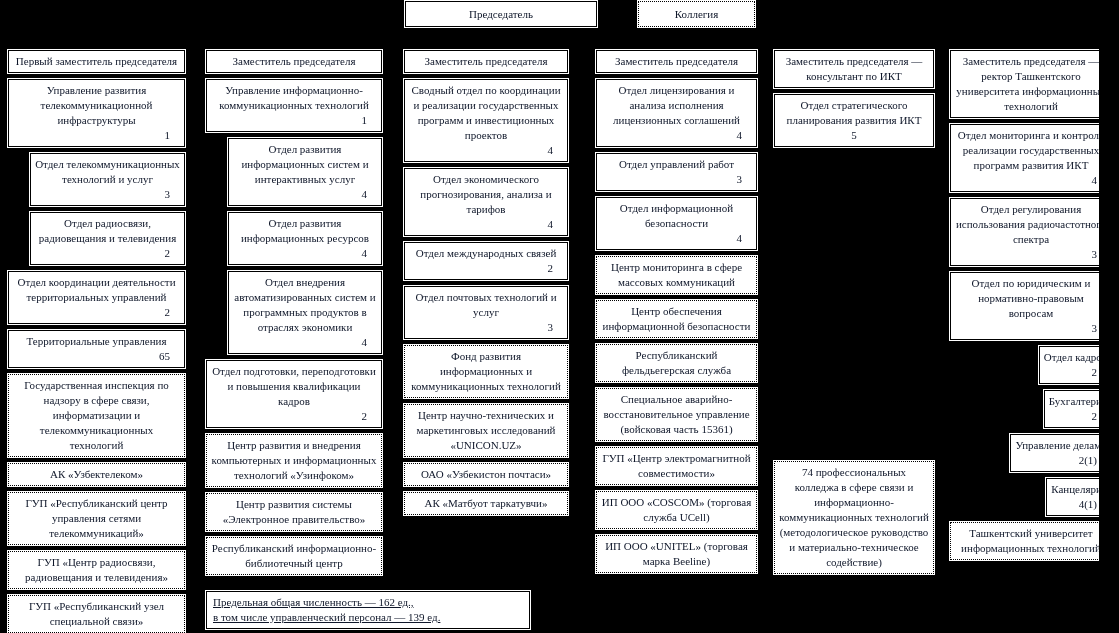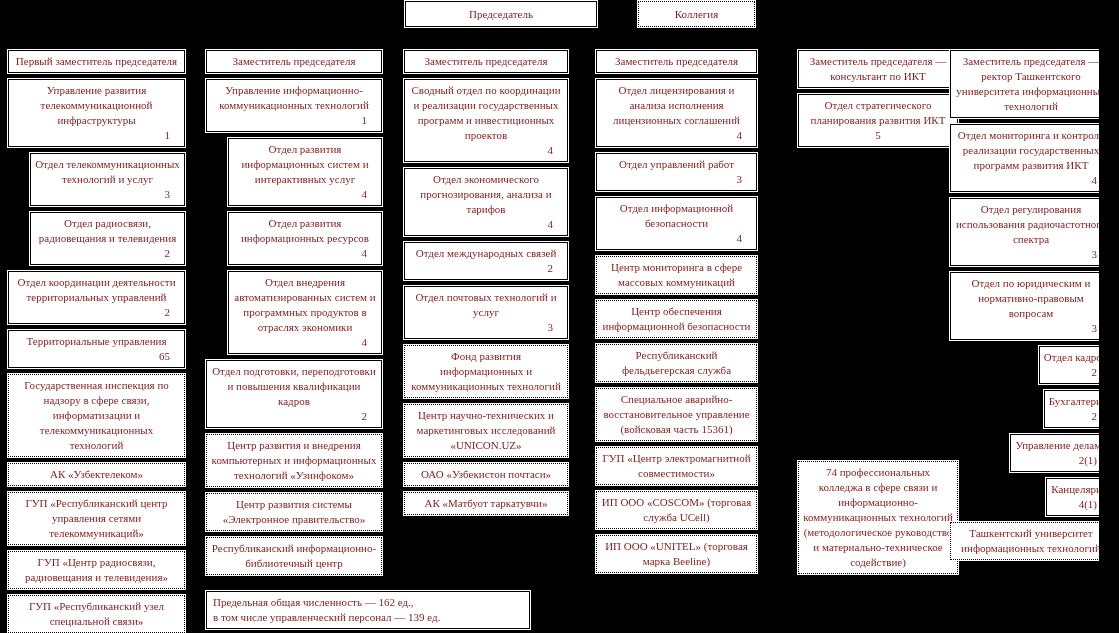--- a/index.html
+++ b/index.html
@@ -3,21 +3,21 @@
 <meta charset="utf-8">
 <style>
   html, body { margin: 0; padding: 0; background: #000; }
   .canvas {
     position: relative;
     width: 1099px;
     height: 633px;
     background: #000;
     overflow: hidden;
     font-family: "Liberation Serif", "DejaVu Serif", serif;
-    color: #7f1d1d;
+    color: #0f172a;
   }
   .box {
     box-sizing: border-box;
     background: #fff;
     border: 1px solid #000;
     outline: 1px solid #fff;
     text-align: center;
     font-size: 11px;
     line-height: 15px;
     padding: 3px 4px;
@@ -30,21 +30,21 @@
     position: absolute;
     top: 50px;
     display: flex;
     flex-direction: column;
     gap: 6px;
   }
   .col-0 { left: 8px;   width: 177px; }
   .col-1 { left: 206px; width: 176px; }
   .col-2 { left: 404px; width: 164px; }
   .col-3 { left: 596px; width: 161px; }
-  .col-4 { left: 798px; width: 160px; justify-content: space-between; }
+  .col-4 { left: 774px; width: 160px; justify-content: space-between; }
   .col-5 { left: 950px; width: 162px; align-items: flex-end; }
   
   .col-4 .box.dotted { margin-top: 308px; }
   .col-4 .box-num { text-align: center; padding-right: 0; }
   .top-box {
     position: absolute;
     top: 1px;
     height: 26px;
     display: flex;
     align-items: center;
@@ -52,20 +52,21 @@
   }
   #chairman  { left: 405px; width: 192px; }
   #collegium { left: 638px; width: 117px; border-style: dotted; }
   .footer-note {
     position: absolute;
     left: 206px;
     top: 591px;
     width: 324px;
     text-align: left;
     padding: 3px 6px;
+    text-decoration: underline;
   }
 </style>
 </head>
 <body>
 
 <div class="canvas">
 
   <div id="chairman" class="box top-box">Председатель</div>
 
   <div id="collegium" class="box top-box">Коллегия</div>

